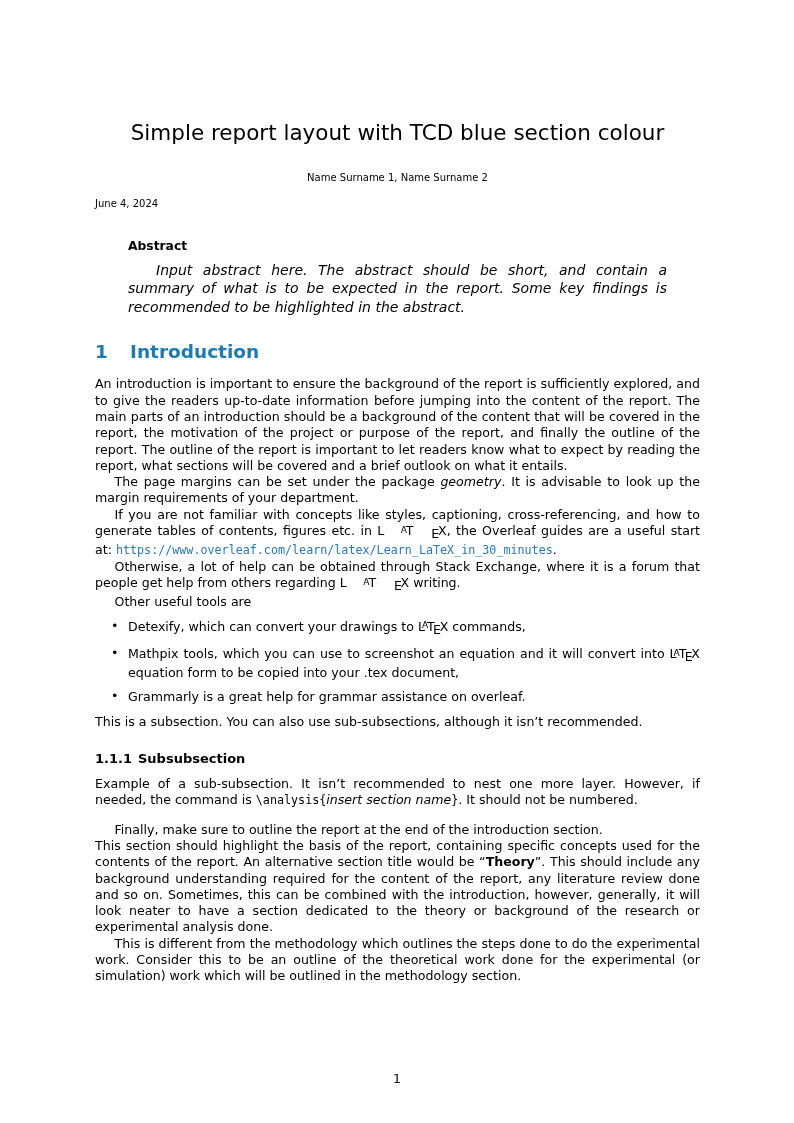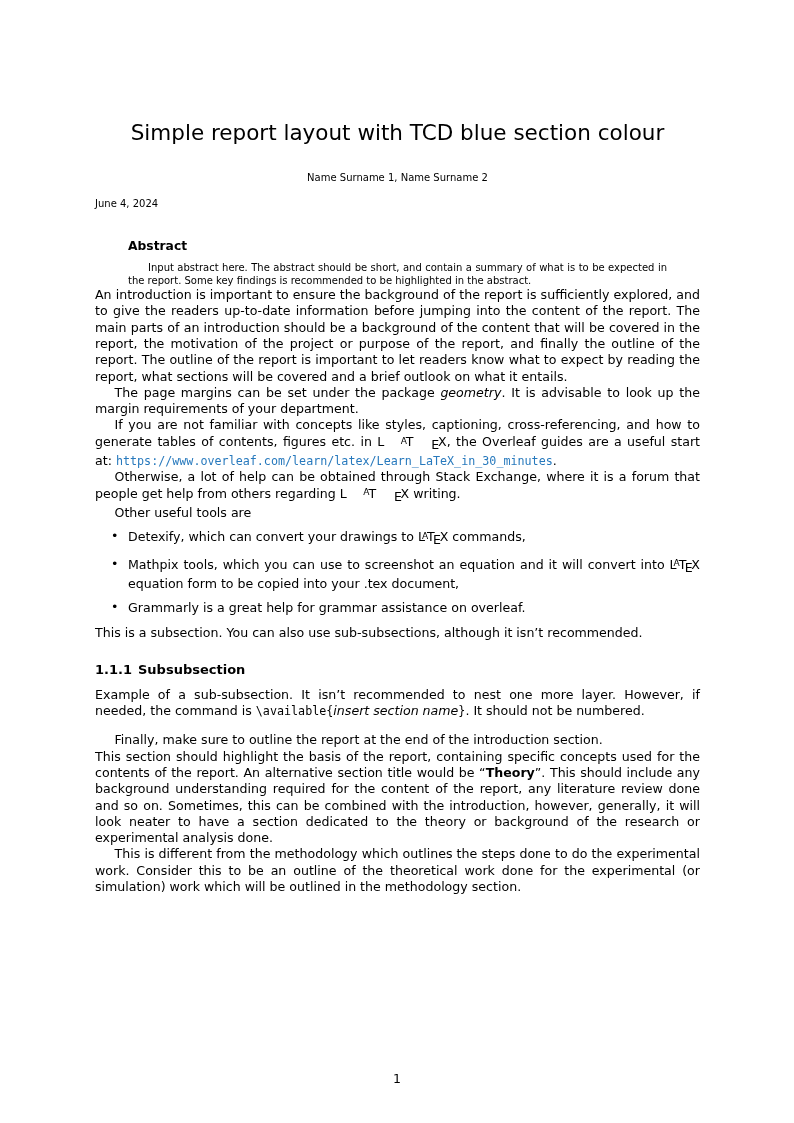--- a/index.html
+++ b/index.html
@@ -22,22 +22,22 @@
     font-weight:normal;
     line-height:1.42;
   }
   .title-line { display:block; }
   .authors { text-align:center; font-size:10px; margin-top:23px; }
   .date    { text-align:left; font-size:10px; margin-top:15px; }
 
   .abstract { margin-top:30px; padding:0 33px; }
   .abstract-heading { text-align:left; font-weight:bold; font-size:12.3px; margin-bottom:8px; }
   .abstract-body {
-    font-size:10px; line-height:1.33;
-    text-align:justify; text-indent:2em;
+    font-size:14px; line-height:1.33;
+    text-align:justify; text-indent:2em;font-style:italic;
   }
 
   .section-heading {
     color:var(--section-blue, #1c7ab5);
     font-weight:bold; font-size:18.5px;
     margin-top:25px; margin-bottom:14px;
   }
   .section-number { display:inline-block; min-width:35px; }
 
   .subsection-heading { font-size:15px; font-weight:bold; margin-top:25px; margin-bottom:12px; }
@@ -91,20 +91,21 @@
     </h1>
     <div class="authors">Name Surname 1, Name Surname 2</div>
     <div class="date">June 4, 2024</div>
   </header>
 
   <section class="abstract">
     <div class="abstract-heading">Abstract</div>
     <p class="abstract-body">Input abstract here. The abstract should be short, and contain a summary of what is to be expected in the report. Some key findings is recommended to be highlighted in the abstract.</p>
   </section>
 
+  <h2 class="section-heading"><span class="section-number">1</span><span>Introduction</span></h2>
 
   <p class="body-p">An introduction is important to ensure the background of the report is sufficiently explored, and to give the readers up-to-date information before jumping into the content of the report. The main parts of an introduction should be a background of the content that will be covered in the report, the motivation of the project or purpose of the report, and finally the outline of the report. The outline of the report is important to let readers know what to expect by reading the report, what sections will be covered and a brief outlook on what it entails.</p>
   <p class="body-p indent"><span>The page margins can be set under the package </span><span class="seg-italic">geometry</span><span>. It is advisable to look up the margin requirements of your department.</span></p>
   <p class="body-p indent"><span>If you are not familiar with concepts like styles, captioning, cross-referencing, and how to generate tables of contents, figures etc. in L<span class="lx-a">A</span>T<span class="lx-e">E</span>X, the Overleaf guides are a useful start at: </span><span class="seg-link">https://www.overleaf.com/learn/latex/Learn_LaTeX_in_30_minutes</span><span>.</span></p>
   <p class="body-p indent"><span>Otherwise, a lot of help can be obtained through Stack Exchange, where it is a forum that people get help from others regarding L<span class="lx-a">A</span>T<span class="lx-e">E</span>X writing.</span></p>
   <p class="body-p indent">Other useful tools are</p>
 
   <ul class="bullets">
     <li>
       <span class="bullet">•</span>
@@ -116,21 +117,21 @@
     </li>
     <li>
       <span class="bullet">•</span>
       <span>Grammarly is a great help for grammar assistance on overleaf.</span>
     </li>
   </ul>
 
   <p class="body-p">This is a subsection. You can also use sub-subsections, although it isn’t recommended.</p>
 
   <h4 class="subsubsection-heading"><span class="subsubsection-number">1.1.1</span><span>Subsubsection</span></h4>
-  <p class="body-p"><span>Example of a sub-subsection. It isn’t recommended to nest one more layer. However, if needed, the command is </span><span class="seg-mono">\available{</span><span class="seg-italic">insert section name</span><span class="seg-mono">}</span><span>. It should not be numbered.</span></p>
+  <p class="body-p"><span>Example of a sub-subsection. It isn’t recommended to nest one more layer. However, if needed, the command is </span><span class="seg-mono">\analysis{</span><span class="seg-italic">insert section name</span><span class="seg-mono">}</span><span>. It should not be numbered.</span></p>
 
   <p class="body-p indent closing">Finally, make sure to outline the report at the end of the introduction section.</p>
 
 
   <p class="body-p"><span>This section should highlight the basis of the report, containing specific concepts used for the contents of the report. An alternative section title would be “</span><span class="seg-bold">Theory</span><span>”. This should include any background understanding required for the content of the report, any literature review done and so on. Sometimes, this can be combined with the introduction, however, generally, it will look neater to have a section dedicated to the theory or background of the research or experimental analysis done.</span></p>
   <p class="body-p indent">This is different from the methodology which outlines the steps done to do the experimental work. Consider this to be an outline of the theoretical work done for the experimental (or simulation) work which will be outlined in the methodology section.</p>
 
   <div class="footer">1</div>
 
 </div>

